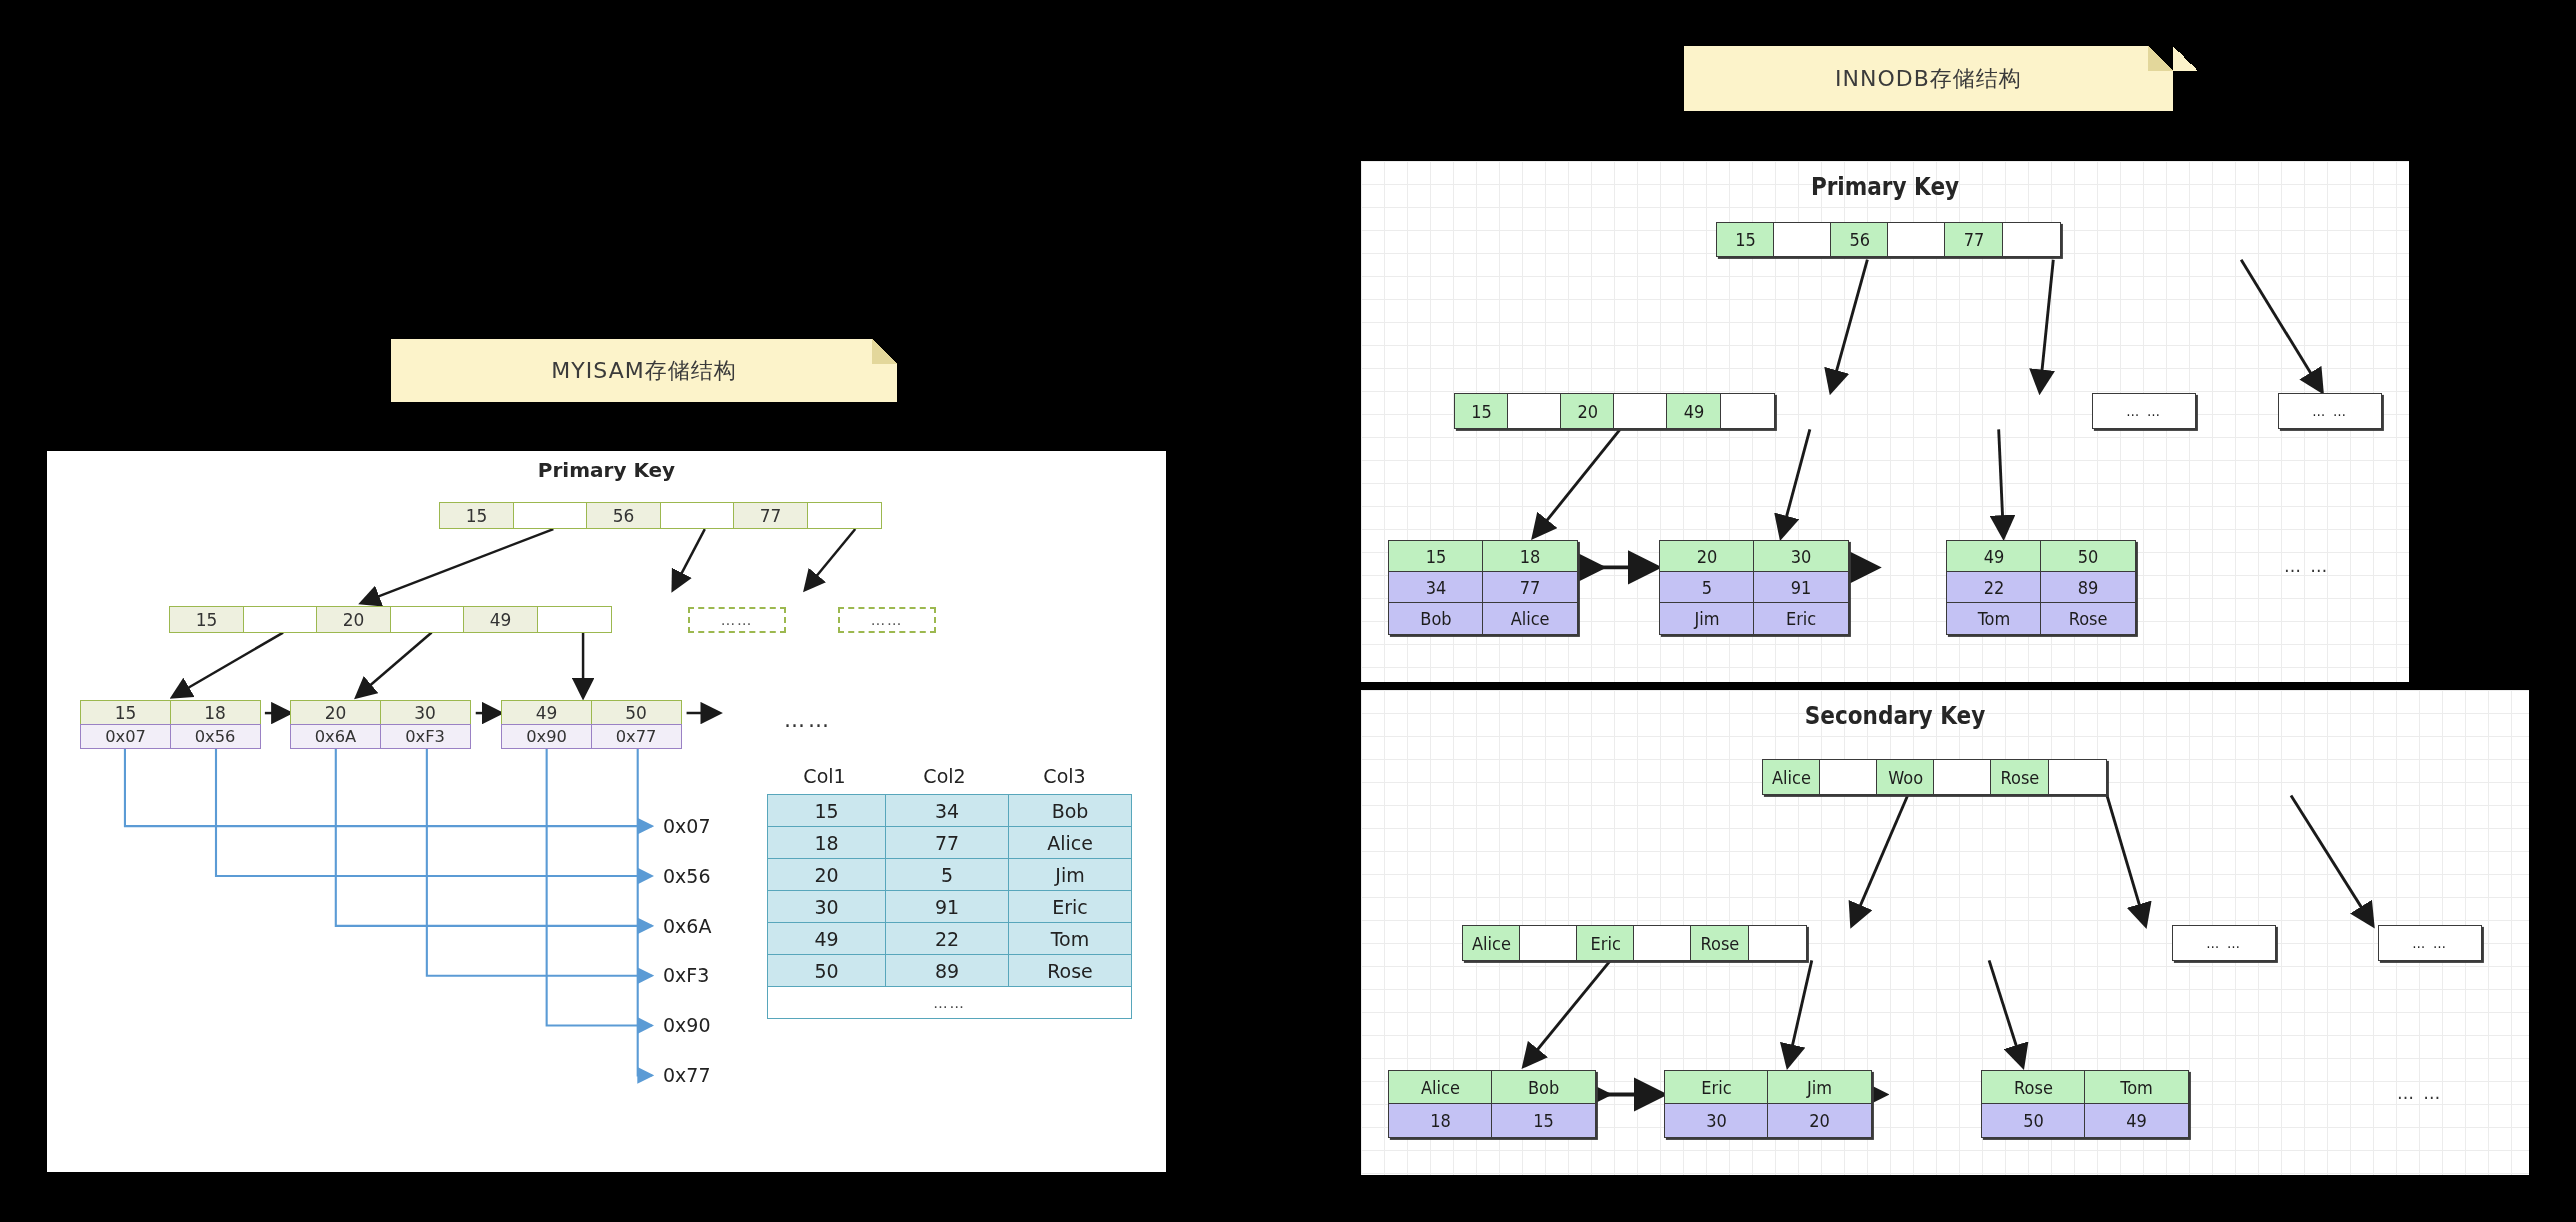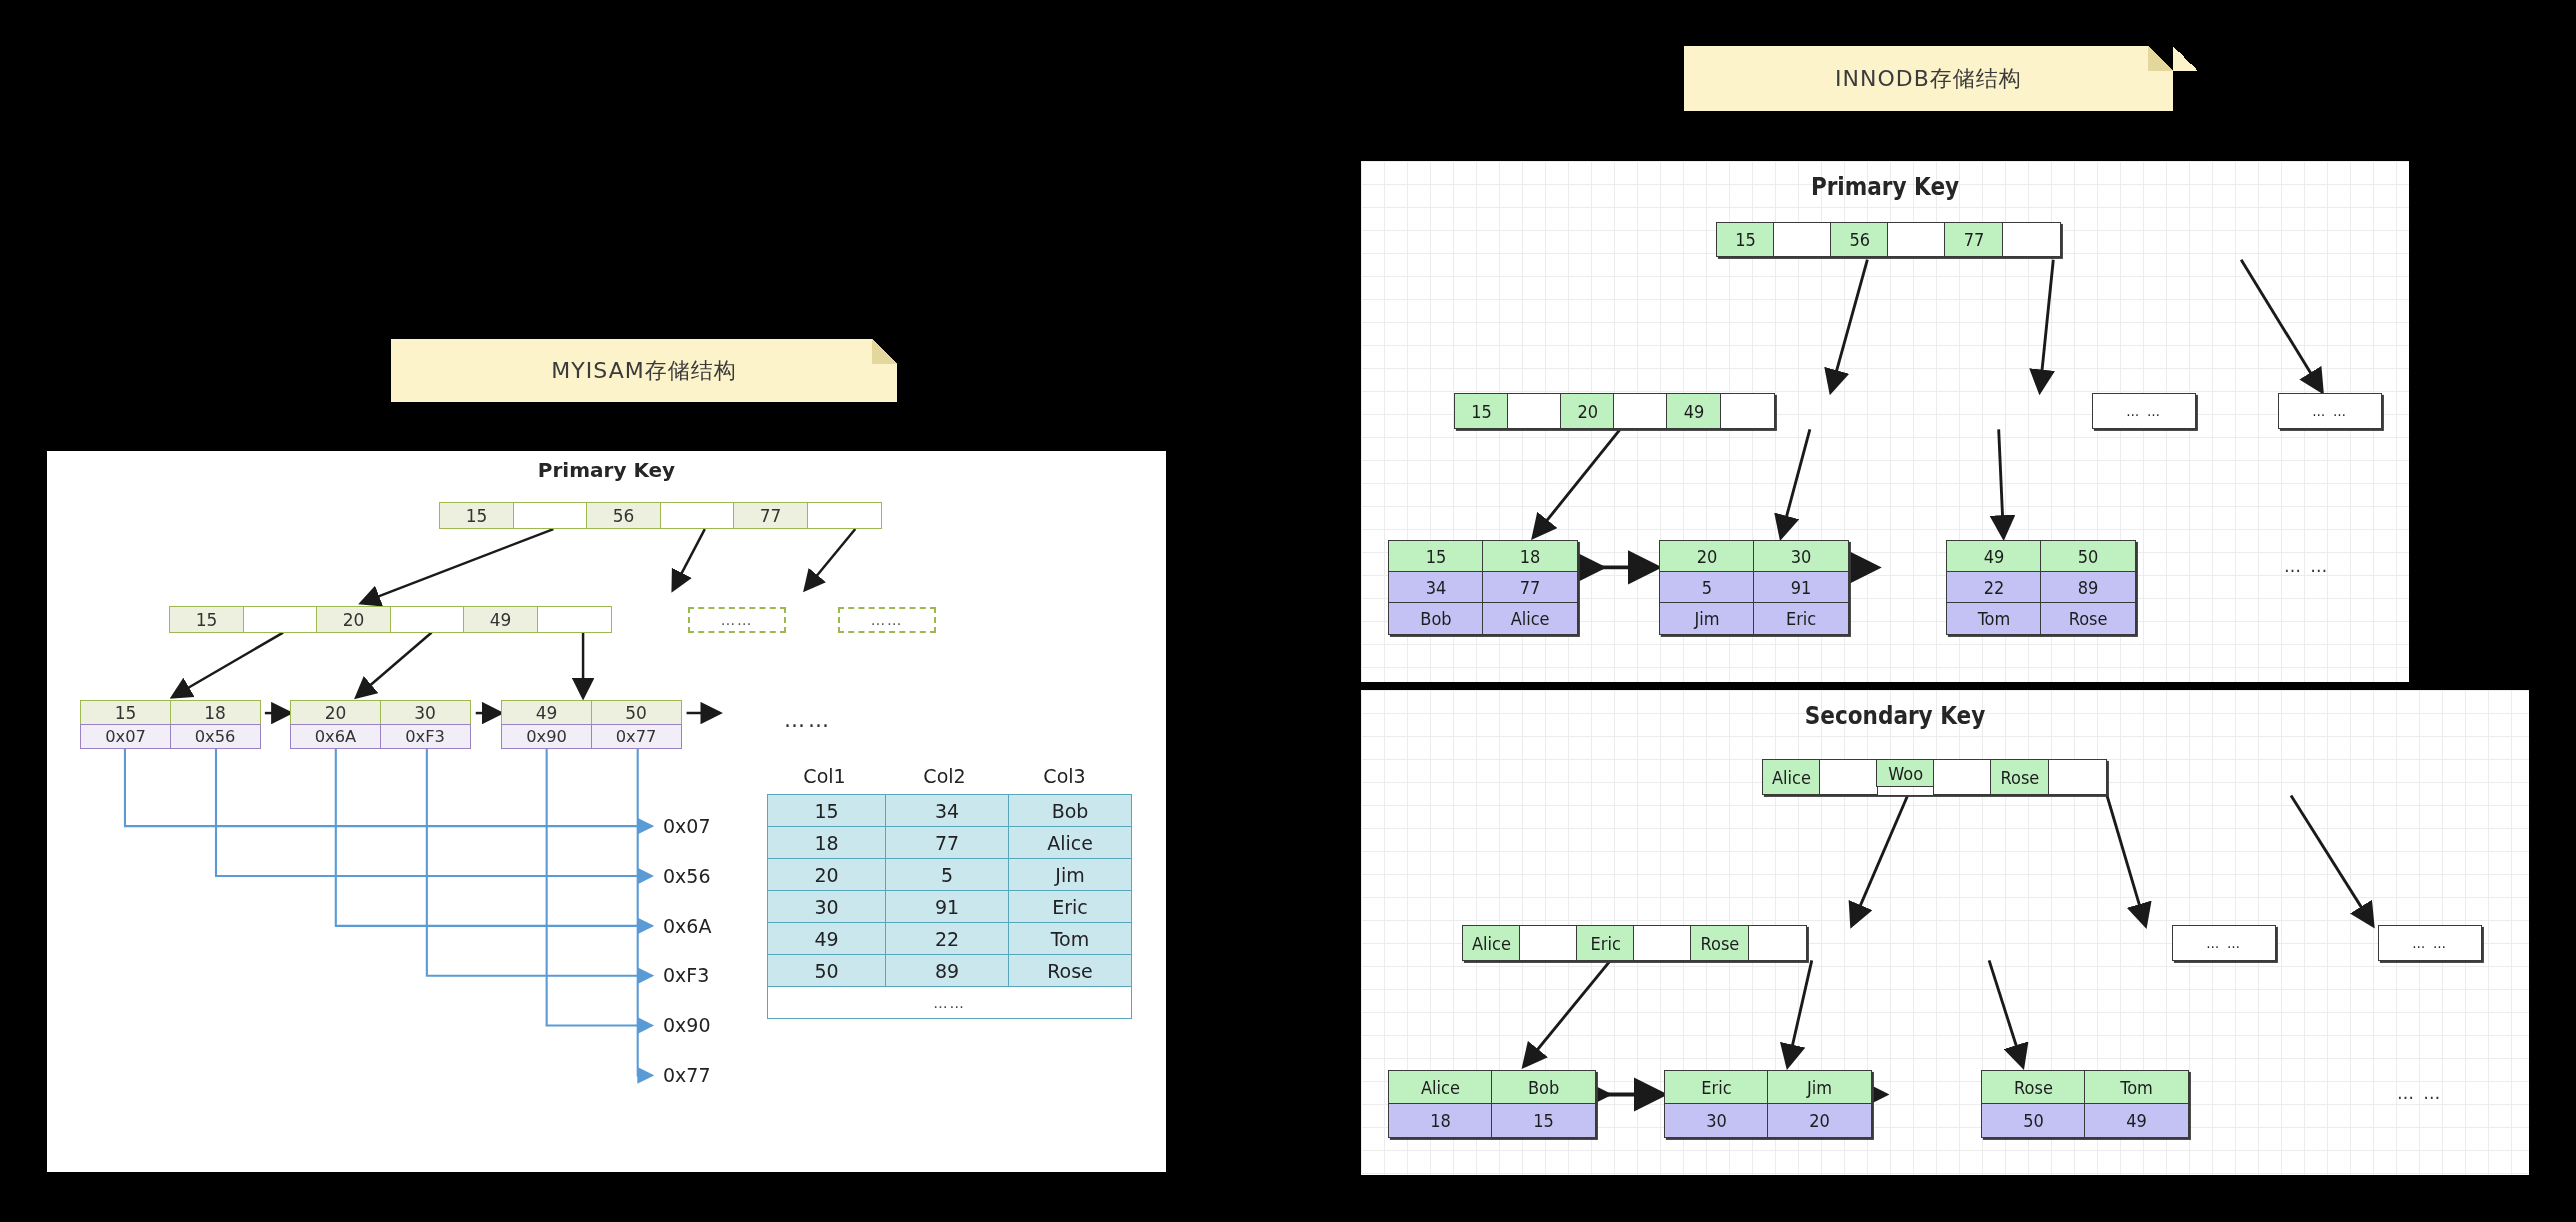--- a/index.html
+++ b/index.html
@@ -326,21 +326,21 @@
   <path d="M2075,1002 L2110,1112" stroke="#1a1a1a" stroke-width="3" fill="none" marker-end="url(#ah)"></path>
 
   <path d="M1676,1142 L1734,1142" stroke="#1a1a1a" stroke-width="4" fill="none" marker-end="url(#ah)" marker-start="url(#ah)"></path>
   <path d="M1907,1142 L1965,1142" stroke="#1a1a1a" stroke-width="4" fill="none" marker-end="url(#ah)" marker-start="url(#ah)"></path>
   <path d="M2140,1142 L2212,1142" stroke="#1a1a1a" stroke-width="4" fill="none" marker-end="url(#ah)" marker-start="url(#ah)"></path>
 </svg>
 
 <div class="inode" style="left:1762px;top:759px;">
   <div class="icell k" style="width:59px;height:36px">Alice</div>
   <div class="icell" style="width:59px;height:36px"></div>
-  <div class="icell k" style="width:59px;height:28px">Woo</div>
+  <div class="icell k" style="width:59px;height:36px">Woo</div>
   <div class="icell" style="width:59px;height:36px"></div>
   <div class="icell k" style="width:59px;height:36px">Rose</div>
   <div class="icell" style="width:59px;height:36px"></div>
 </div>
 
 <div class="inode" style="left:1462px;top:925px;">
   <div class="icell k" style="width:59px;height:36px">Alice</div>
   <div class="icell" style="width:59px;height:36px"></div>
   <div class="icell k" style="width:59px;height:36px">Eric</div>
   <div class="icell" style="width:59px;height:36px"></div>

